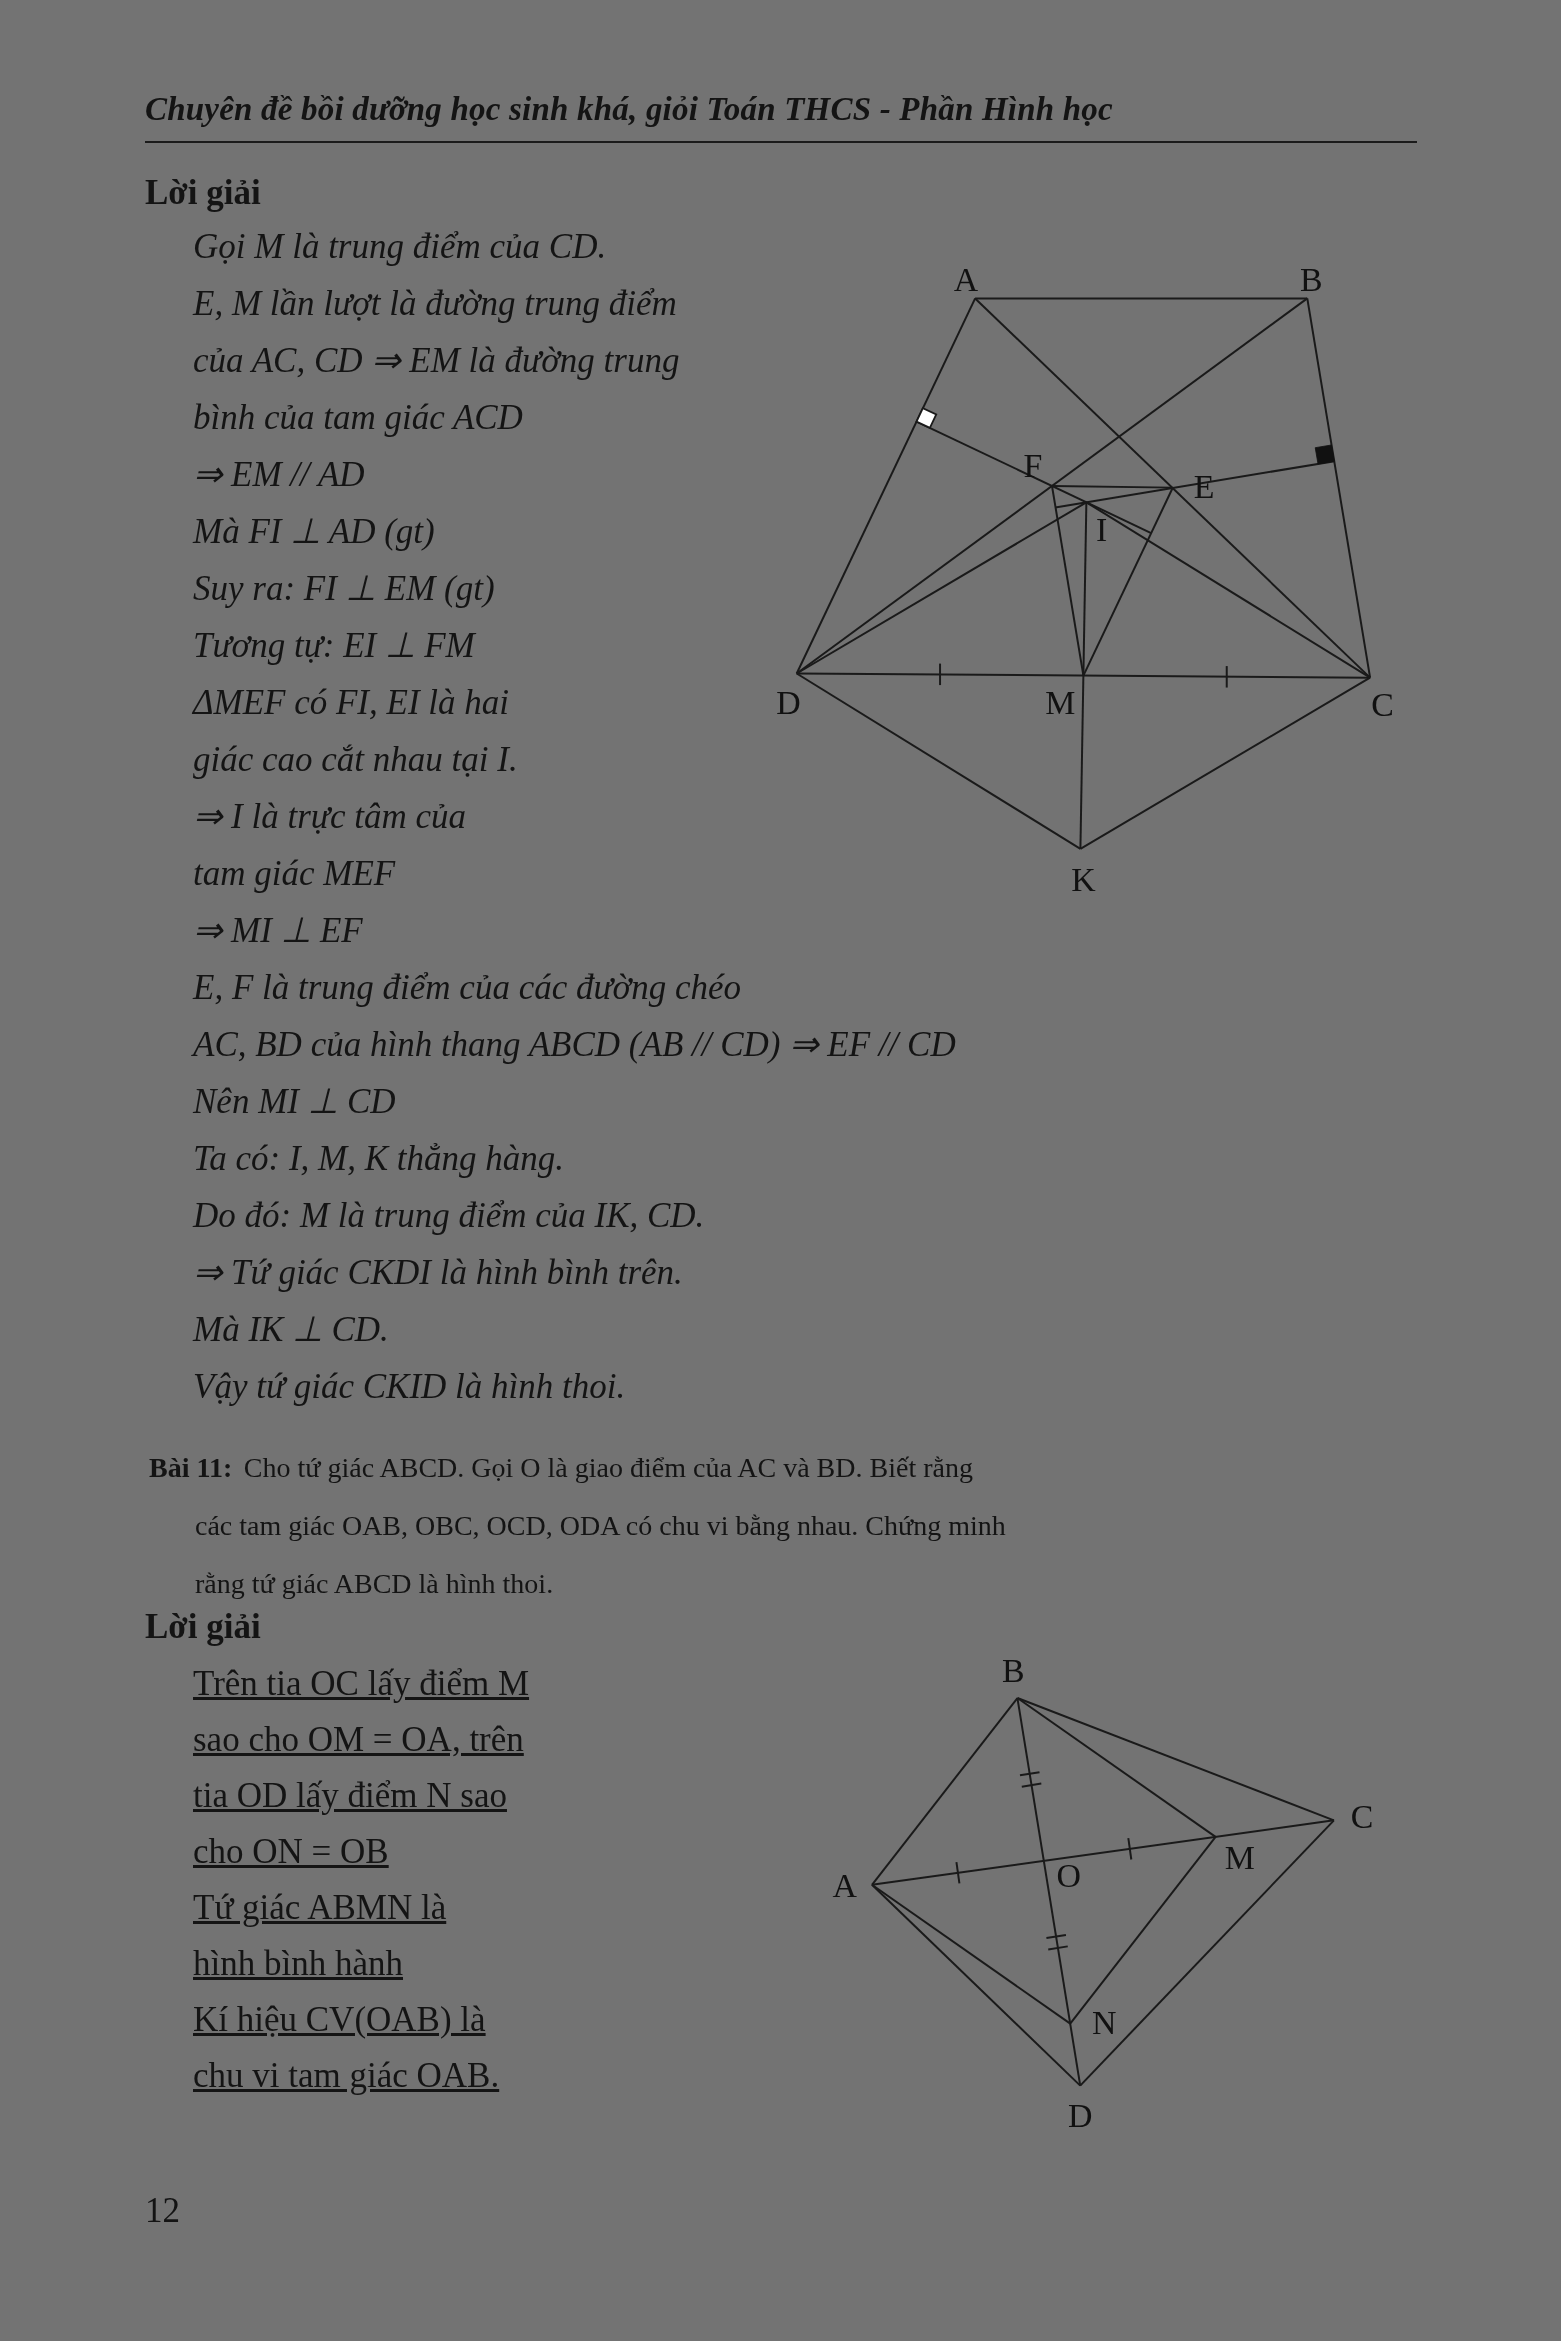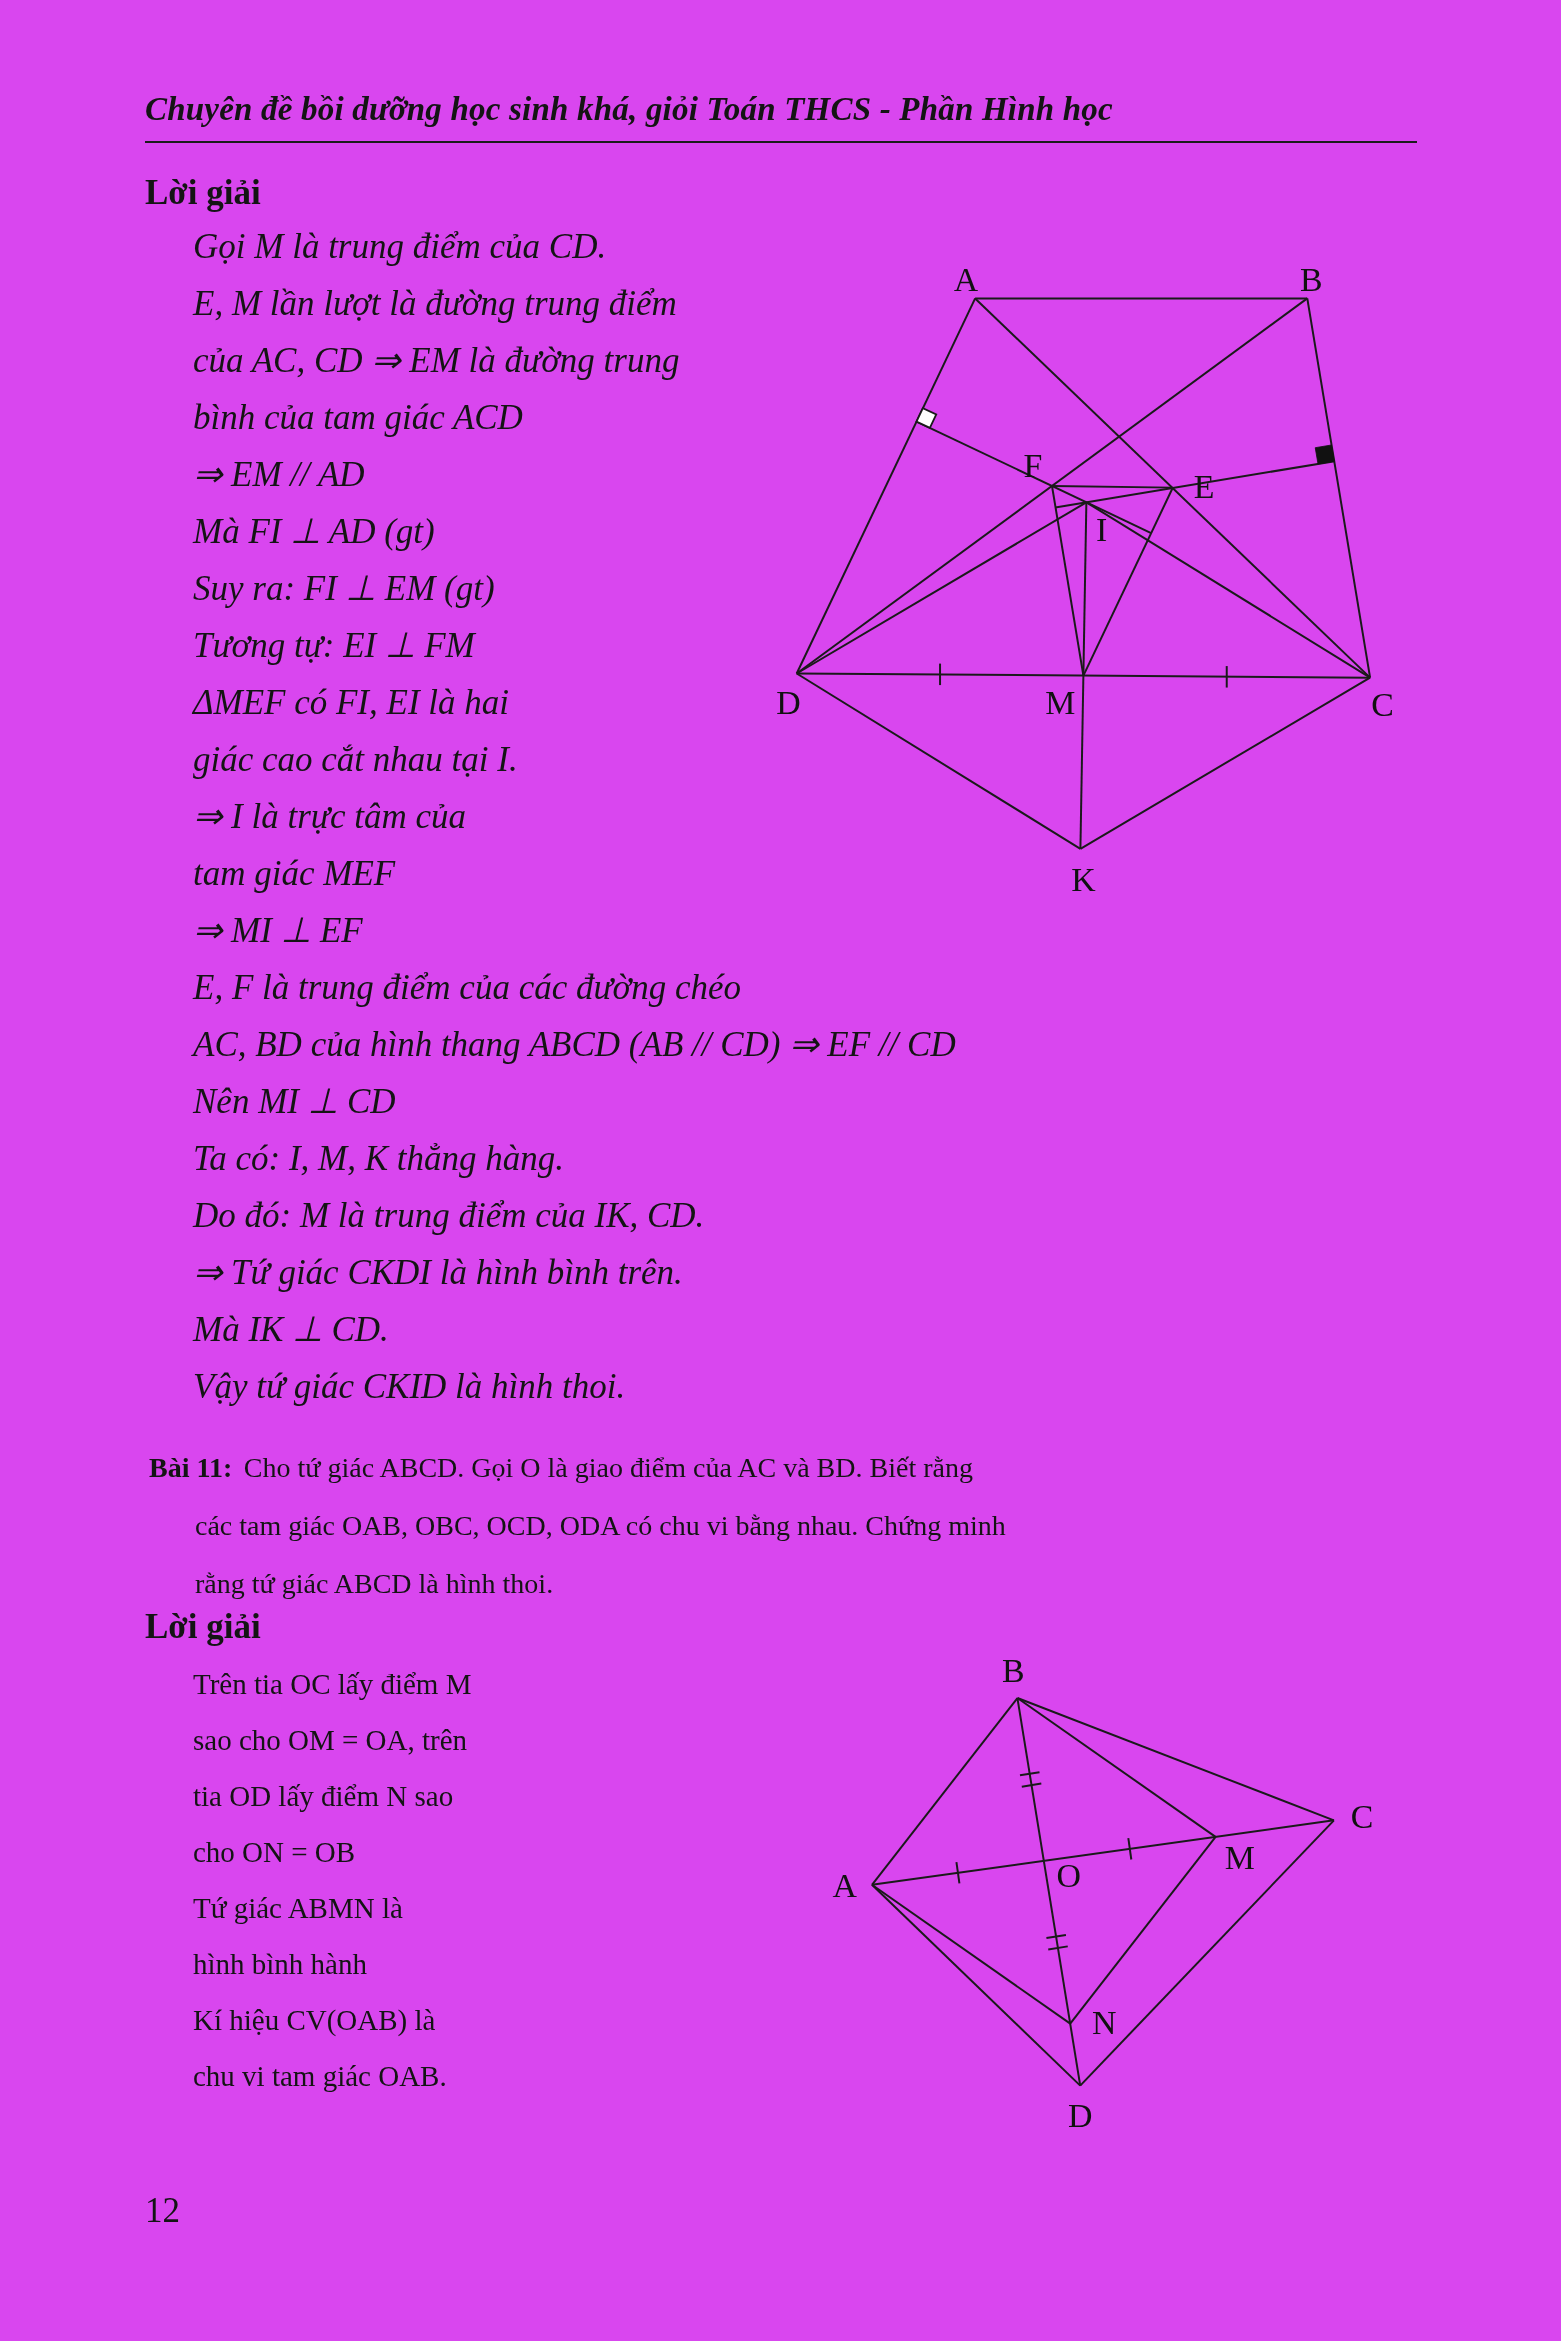--- a/index.html
+++ b/index.html
@@ -1,41 +1,41 @@
 <!DOCTYPE html>
 <html style="font-size:13.2px"><head>
 <meta charset="utf-8">
 <style>
   * { margin:0; padding:0; box-sizing:border-box; }
   html,body { background:#dddddd; }
   body { font-family:"Liberation Serif", serif; }
   .page {
     position:relative; width:1561px; height:2342px;
-    background:#d946ef; color:#141414; overflow:hidden;
+    background:#737373; color:#141414; overflow:hidden;
     margin:0 auto;
   }
   .header-bar {
     position:absolute; left:145px; top:91px; width:1272px;
     font-size:33px; font-weight:bold; font-style:italic;
     padding-bottom:13.2px; border-bottom:2.5px solid #1b1b1b;
     letter-spacing:0.2px; white-space:nowrap;
   }
   .section-heading {
     position:absolute; left:145px; width:1272px; text-align:left;
     font-size:35px; font-weight:bold;
   }
   .heading-1 { top:173px; }
   .heading-2 { top:1607px; }
   .flow-1 { position:absolute; left:193px; top:218px; font-size:35px;font-style:italic; }
   .flow-1 .line { height:57px; line-height:57px; white-space:nowrap; }
   .problem { position:absolute; left:149px; top:1439px; font-size:28px; }
   .problem .line { height:58px; line-height:58px; white-space:nowrap; }
   .problem .cont { padding-left:46px; }
   .problem .plabel { font-weight:bold; padding-right:11.6px; }
-  .flow-2 { position:absolute; left:193px; top:1656px; font-size:29px; }
+  .flow-2 { position:absolute; left:193px; top:1656px; font-size:35px;text-decoration:underline; }
   .flow-2 .line { height:56px; line-height:56px; white-space:nowrap; }
   .page-number { position:absolute; left:145px; top:2191px; font-size:35px; }
   svg.fig { position:absolute; overflow:visible; }
   svg.fig line, svg.fig polyline { stroke:#1a1a1a; stroke-width:2.4; fill:none; }
   svg.fig text { font-family:"Liberation Serif", serif; font-size:41px; fill:#111; }
   .sq-open { fill:#fefefe; stroke:#1a1a1a; stroke-width:2.2; }
   .sq-filled { fill:#111; stroke:#111; stroke-width:1; }
 </style>
 </head>
 <body>

